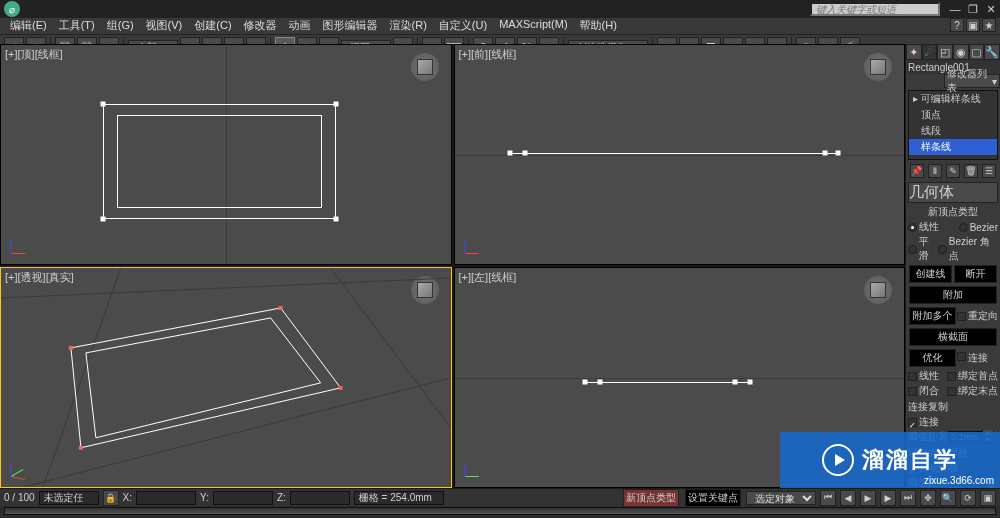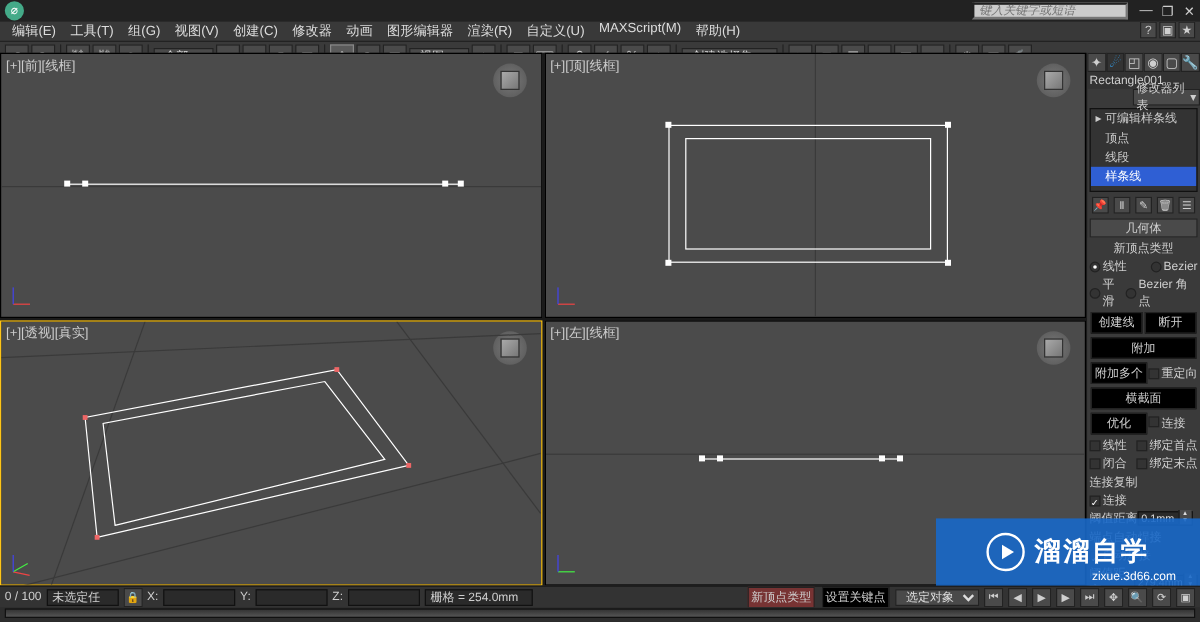--- a/index.html
+++ b/index.html
@@ -50,21 +50,21 @@
 .cmd-tabs span.active { background: #333; }
 .cmd-name { height: 14px; background: #333; padding: 0 2px; display:flex; align-items:center; }
 .cmd-drop { height: 14px; background: #4a4a4a; border: 1px solid #222; padding: 0 2px; display: flex; align-items: center; justify-content: space-between; margin-left: 38px; }
 .mod-stack { background: #333; border: 1px solid #111; margin: 2px; height: 70px; overflow: hidden; }
 .mod-item { padding: 1px 12px; font-size: 10px; color: #ccc; }
 .mod-item.parent { padding-left: 4px; }
 .mod-item.sel { background: #2f5fd4; color: #fff; }
 .mod-icons { display: flex; justify-content: space-around; padding: 2px; }
 .mod-icons span { width: 14px; height: 14px; background: #4a4a4a; border: 1px solid #222; cursor:pointer; font-size:9px; display:flex;align-items:center;justify-content:center;}
 
-.rollout-head { background: #4a4a4a; border: 1px solid #222; text-align: center; font-size: 10px; margin: 2px 2px 0; cursor:pointer;}
+.rollout-head { background: #4a4a4a; border: 1px solid #222; font-size: 15px; margin: 2px 2px 0; cursor:pointer;}
 .rollout-body { background: #3a3a3a; padding: 2px; }
 .btn-sm { background: #000000; border: 1px solid #222; font-size: 10px; padding: 1px 2px; margin: 1px; display:inline-block; cursor:pointer; text-align:center; }
 .row { display: flex; align-items: center; margin: 1px 0; }
 .row.two > * { flex: 1; }
 .chk { display:inline-block; width:9px; height:9px; border:1px solid #222; background:#333; margin-right:2px; cursor:pointer; }
 .chk.on::after { content:"✓"; font-size:8px; line-height:7px; color:#fff; }
 .radio { display:inline-block; width:9px; height:9px; border:1px solid #222; border-radius:50%; background:#333; margin-right:2px; cursor:pointer; position:relative;}
 .radio.on::after { content:""; position:absolute; inset:2px; background:#fff; border-radius:50%; }
 .spinner { background:#2a2a2a; border:1px solid #111; color:#ddd; font-size:9px; height:12px; padding:0 14px 0 2px; position:relative; display:inline-block; min-width:40px;}
 .spinner::after { content:"▴\A▾"; white-space:pre; position:absolute; right:0; top:-2px; font-size:6px; line-height:6px; background:#4a4a4a; width:10px; height:12px; text-align:center; border-left:1px solid #111;}
@@ -76,21 +76,21 @@
 
 
 .timeline { position: absolute; bottom: 0; left:0; right:0; height:12px; background:#2d2d2d; font-size:8px; }
 .timeline .slider { height:8px; background:linear-gradient(#333,#555); border:1px solid #111; margin:1px 4px 0;}
 
 
 .watermark { position:absolute; right:0; bottom:30px; width:220px; height:56px; background: rgba(24,104,200,0.9); display:flex; align-items:center; justify-content:center; gap:8px; color:#fff; z-index:50; pointer-events:none;}
 .watermark .play { width:32px; height:32px; border:2px solid #fff; border-radius:50%; display:flex; align-items:center; justify-content:center;}
 .watermark .play::after { content:""; border-left:10px solid #fff; border-top:6px solid transparent; border-bottom:6px solid transparent; margin-left:3px;}
 .watermark .txt { font-size:22px; font-weight:bold; letter-spacing:2px;}
-.watermark .url { position:absolute; bottom:2px; right:20px; font-size:10px;}
+.watermark .url { position:absolute; bottom:2px; right:6px; font-size:10px;}
 
 
 .tr-icons { position:absolute; top:18px; right:4px; display:flex; gap:2px;}
 .tr-icons span { width:14px; height:14px; background:#4a4a4a; border:1px solid #222; font-size:10px; display:flex;align-items:center;justify-content:center; cursor:pointer;}
 </style>
 </head>
 <body>
 
 <div class="titlebar">
   <span class="logo"></span>
@@ -161,44 +161,44 @@
   <div class="tb-btn">◐</div>
   <div class="tb-sep"></div>
   <div class="tb-btn">⚙</div>
   <div class="tb-btn">▣</div>
   <div class="tb-btn">☕</div>
 </div>
 
 <div class="main">
 
   <div class="viewport">
-    <span class="vp-label">[+][前][线框]</span>
-    <div class="vp-cube"></div>
-    <div style="position:absolute; left:0; right:0; top:50%; height:1px; background:#3a3a3a;"></div>
-    <div class="line-h" style="left:55px; top:108px; width:328px;"></div>
-    <div class="vertex" style="left:55px; top:108px;"></div>
-    <div class="vertex" style="left:70px; top:108px;"></div>
-    <div class="vertex" style="left:370px; top:108px;"></div>
-    <div class="vertex" style="left:383px; top:108px;"></div>
-    <div class="vp-axis">
-      <div class="ax x"></div>
-        <div class="ax z" style="transform:rotate(-90deg); transform-origin:left;"></div>
-    </div>
-  </div>
-
-  <div class="viewport">
     <span class="vp-label">[+][顶][线框]</span>
     <div class="vp-cube"></div>
     <div style="position:absolute; left:50%; top:0; bottom:0; width:1px; background:#3a3a3a;"></div>
     <div class="rect-shape" style="left:102px; top:59px; width:233px; height:115px;"></div>
     <div class="inner-rect" style="left:116px; top:70px; width:205px; height:93px;"></div>
     <div class="vertex" style="left:102px; top:59px;"></div>
     <div class="vertex" style="left:335px; top:59px;"></div>
     <div class="vertex" style="left:102px; top:174px;"></div>
     <div class="vertex" style="left:335px; top:174px;"></div>
+    <div class="vp-axis">
+      <div class="ax x"></div>
+        <div class="ax z" style="transform:rotate(-90deg); transform-origin:left;"></div>
+    </div>
+  </div>
+
+  <div class="viewport">
+    <span class="vp-label">[+][前][线框]</span>
+    <div class="vp-cube"></div>
+    <div style="position:absolute; left:0; right:0; top:50%; height:1px; background:#3a3a3a;"></div>
+    <div class="line-h" style="left:55px; top:108px; width:328px;"></div>
+    <div class="vertex" style="left:55px; top:108px;"></div>
+    <div class="vertex" style="left:70px; top:108px;"></div>
+    <div class="vertex" style="left:370px; top:108px;"></div>
+    <div class="vertex" style="left:383px; top:108px;"></div>
     <div class="vp-axis">
       <div class="ax x"></div>
         <div class="ax z" style="transform:rotate(-90deg); transform-origin:left;"></div>
     </div>
   </div>
 
   <div class="viewport active">
     <span class="vp-label">[+][透视][真实]</span>
     <div class="vp-cube"></div>
     <svg style="position:absolute; inset:0;" viewBox="0 0 450 225">

